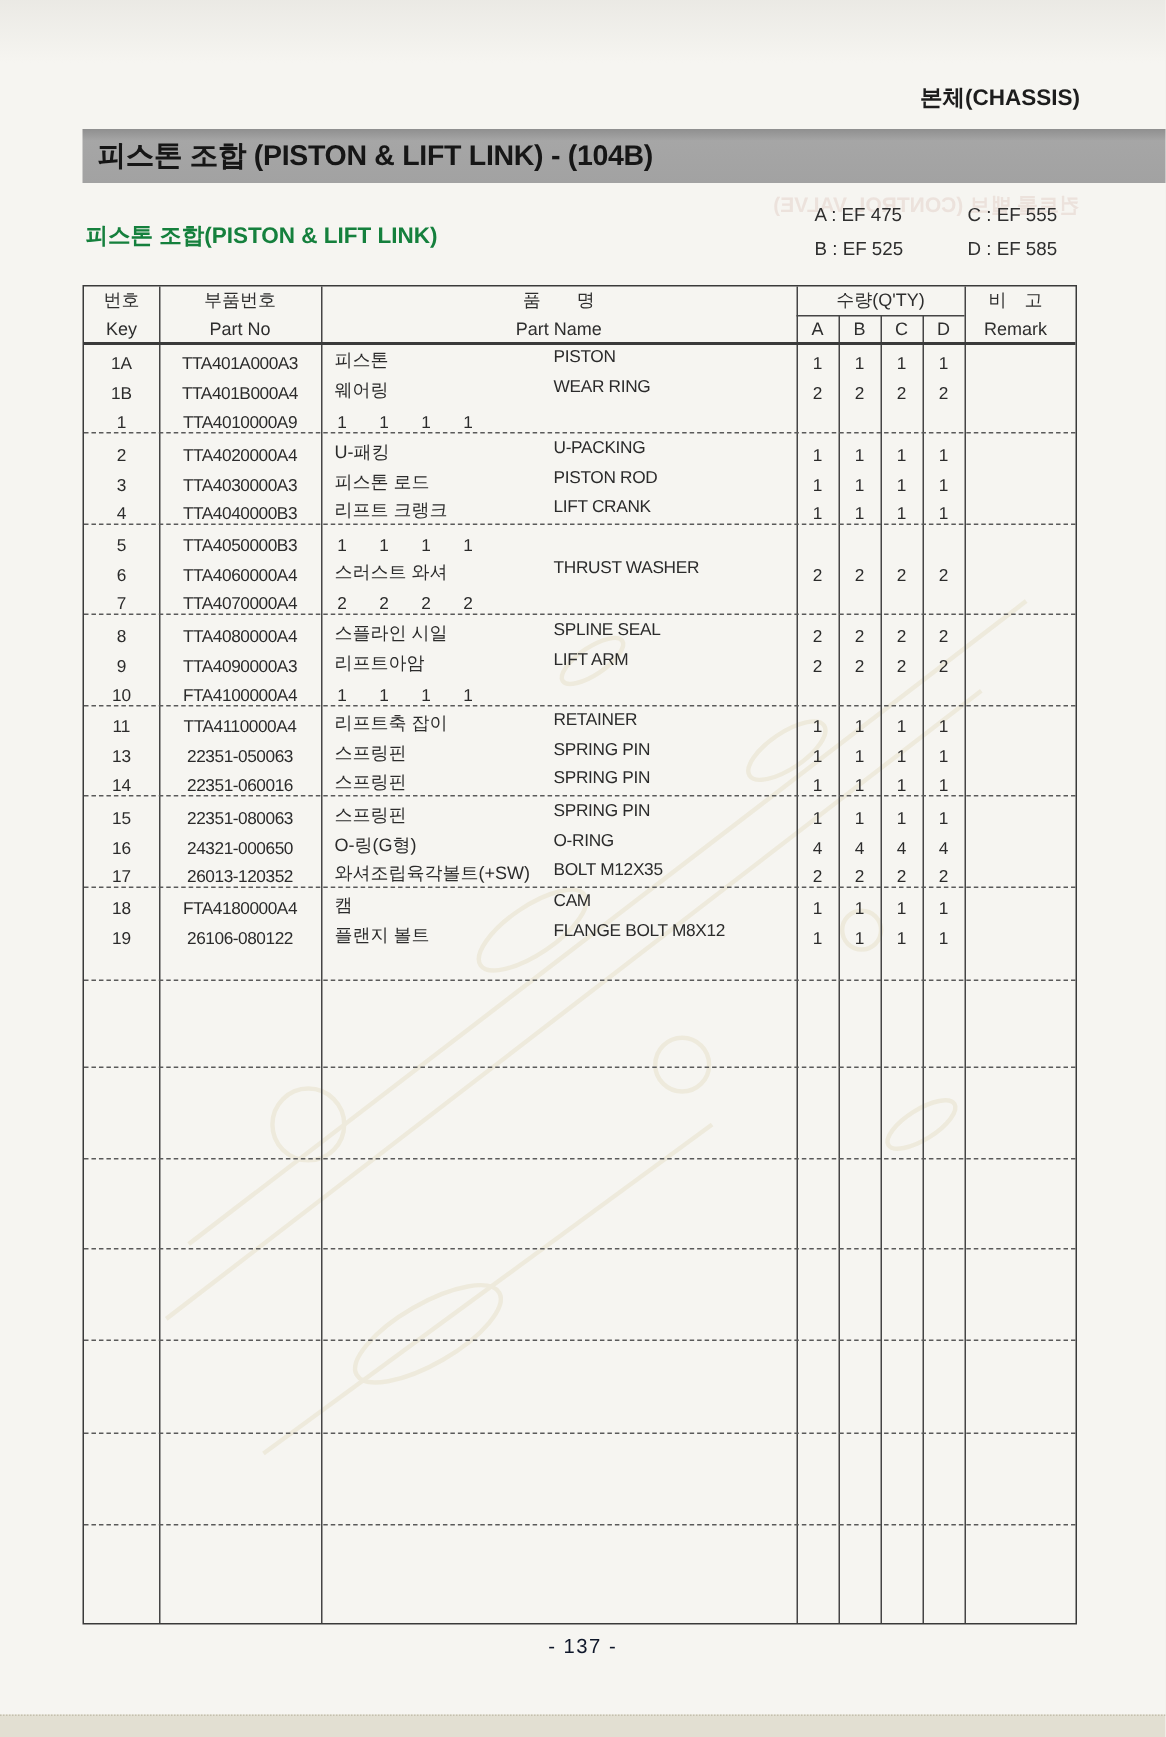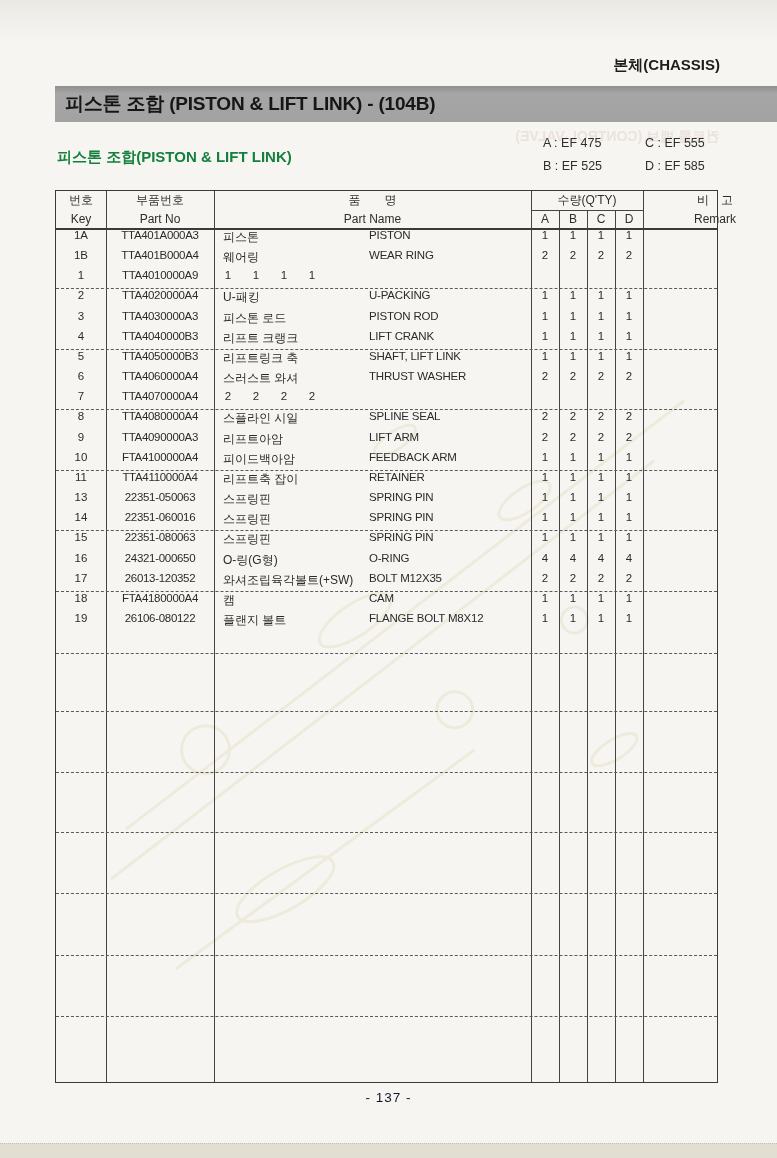--- a/index.html
+++ b/index.html
@@ -66,23 +66,23 @@
   .hline-header{position:absolute;left:0;right:0;top:37px;height:1.6px;background:#3a3a3a;}
   .hline-qty{position:absolute;left:475px;width:112px;top:19px;height:1px;background:#454545;}
   .thead{position:absolute;left:0;top:0;right:0;height:38px;font-size:12px;color:#2e2e2e;}
   .th{position:absolute;text-align:center;line-height:19px;height:19px;}
   .r1{top:0;} .r2{top:19px;}
   .th-key{left:0;width:50px;}
   .th-pno{left:50px;width:108px;}
   .th-name{left:158px;width:317px;}
   .th-qty{left:475px;width:112px;}
   .th-qsub{width:28px;top:19px;}
-  .th-rem{left:621px;width:76px;}
+  .th-rem{left:583px;width:76px;}
   .tbody{position:absolute;left:0;right:0;top:38px;}
-  .trow{display:flex;height:20.16px;align-items:flex-start;position:relative;box-sizing:border-box;font-size:12px;}
+  .trow{display:flex;height:20.16px;align-items:flex-end;position:relative;box-sizing:border-box;font-size:12px;}
   .trow.sep{border-bottom:1px dashed #5a5a5a;}
   .c{box-sizing:border-box;}
   .c-key{width:50px;text-align:center;font-size:11.5px;}
   .c-pno{width:108px;text-align:center;font-size:11.5px;letter-spacing:-0.3px;}
   .c-name{width:317px;padding-left:9px;font-size:12px;white-space:nowrap;}
   .c-name .en{position:absolute;left:313px;font-size:11.5px;letter-spacing:-0.2px;}
   .c-q{width:28px;text-align:center;font-size:11.5px;}
   .c-rem{flex:1;}
   .dl{position:absolute;left:0;right:0;height:0;border-top:1px dashed #5a5a5a;}
   .page-number{
@@ -224,24 +224,20 @@
     </div>
     <div class="c c-q">1</div>
     <div class="c c-q">1</div>
     <div class="c c-q">1</div>
     <div class="c c-q">1</div>
     <div class="c c-rem"></div>
   </div>
         <div class="trow">
     <div class="c c-key">5</div>
     <div class="c c-pno">TTA4050000B3</div>
-    <div class="c c-name">
-      <span class="kr">리프트링크 축</span>
-      <span class="en">SHAFT, LIFT LINK</span>
-    </div>
     <div class="c c-q">1</div>
     <div class="c c-q">1</div>
     <div class="c c-q">1</div>
     <div class="c c-q">1</div>
     <div class="c c-rem"></div>
   </div>
         <div class="trow">
     <div class="c c-key">6</div>
     <div class="c c-pno">TTA4060000A4</div>
     <div class="c c-name">
@@ -285,24 +281,20 @@
     </div>
     <div class="c c-q">2</div>
     <div class="c c-q">2</div>
     <div class="c c-q">2</div>
     <div class="c c-q">2</div>
     <div class="c c-rem"></div>
   </div>
         <div class="trow sep">
     <div class="c c-key">10</div>
     <div class="c c-pno">FTA4100000A4</div>
-    <div class="c c-name">
-      <span class="kr">피이드백아암</span>
-      <span class="en">FEEDBACK ARM</span>
-    </div>
     <div class="c c-q">1</div>
     <div class="c c-q">1</div>
     <div class="c c-q">1</div>
     <div class="c c-q">1</div>
     <div class="c c-rem"></div>
   </div>
         <div class="trow">
     <div class="c c-key">11</div>
     <div class="c c-pno">TTA4110000A4</div>
     <div class="c c-name">

